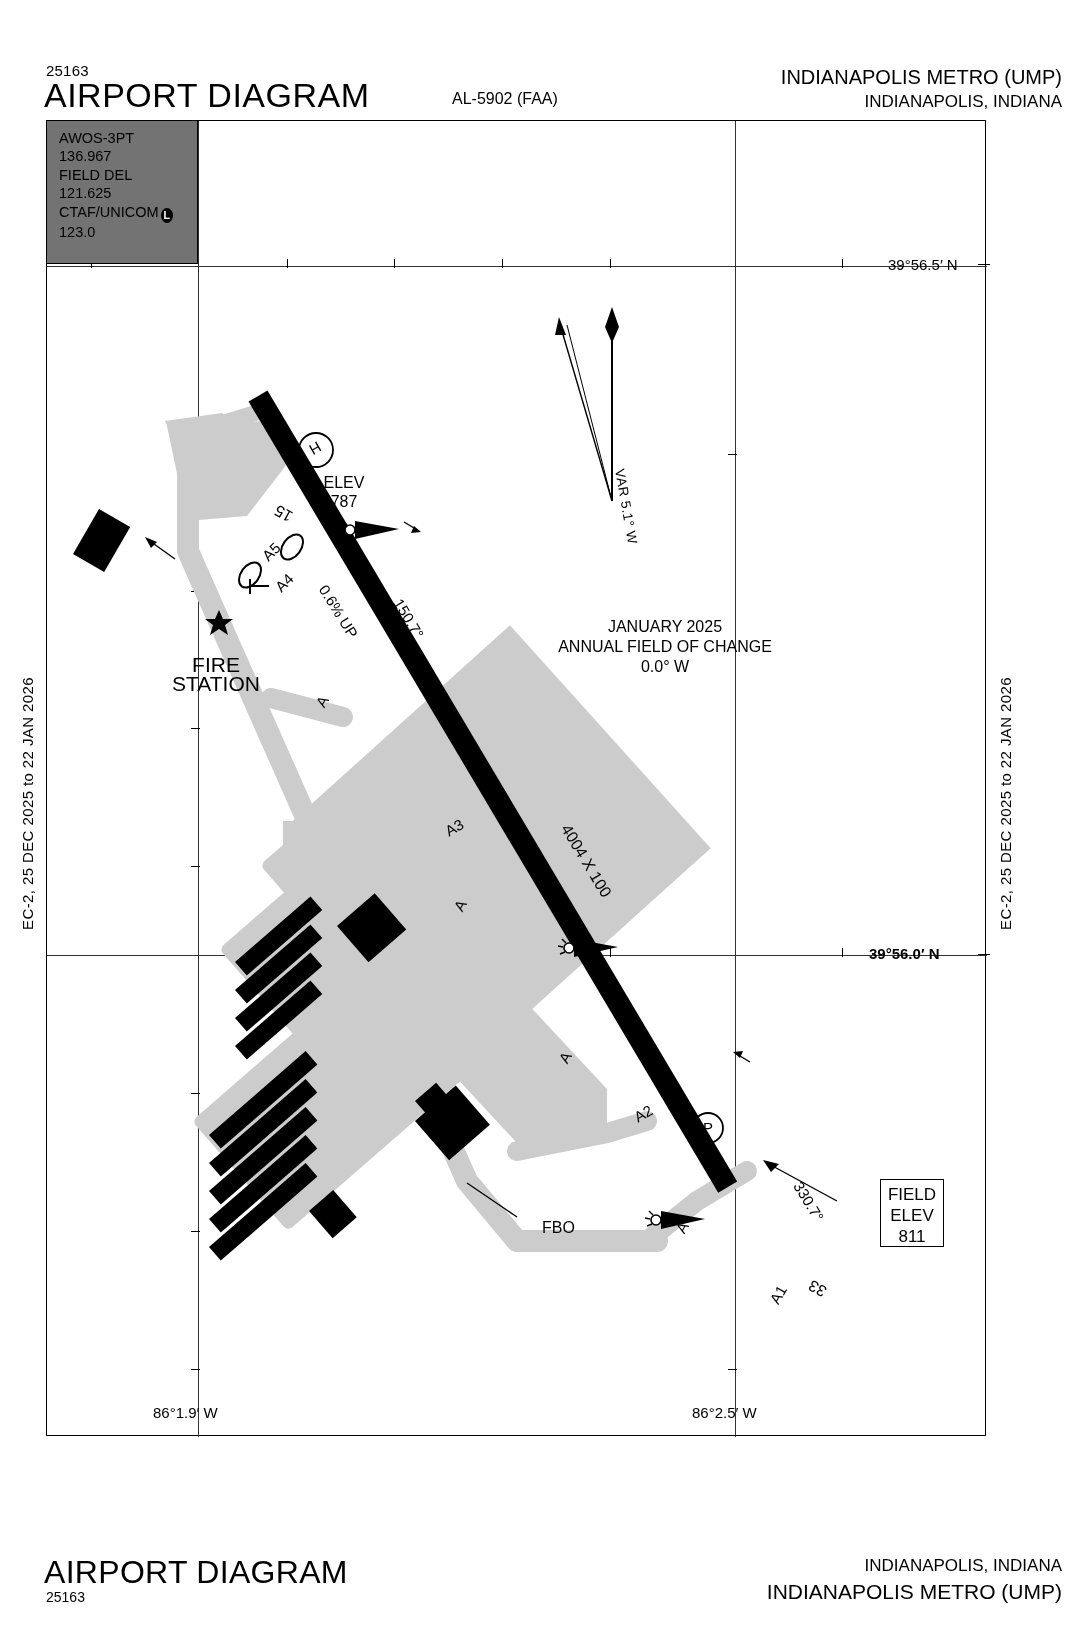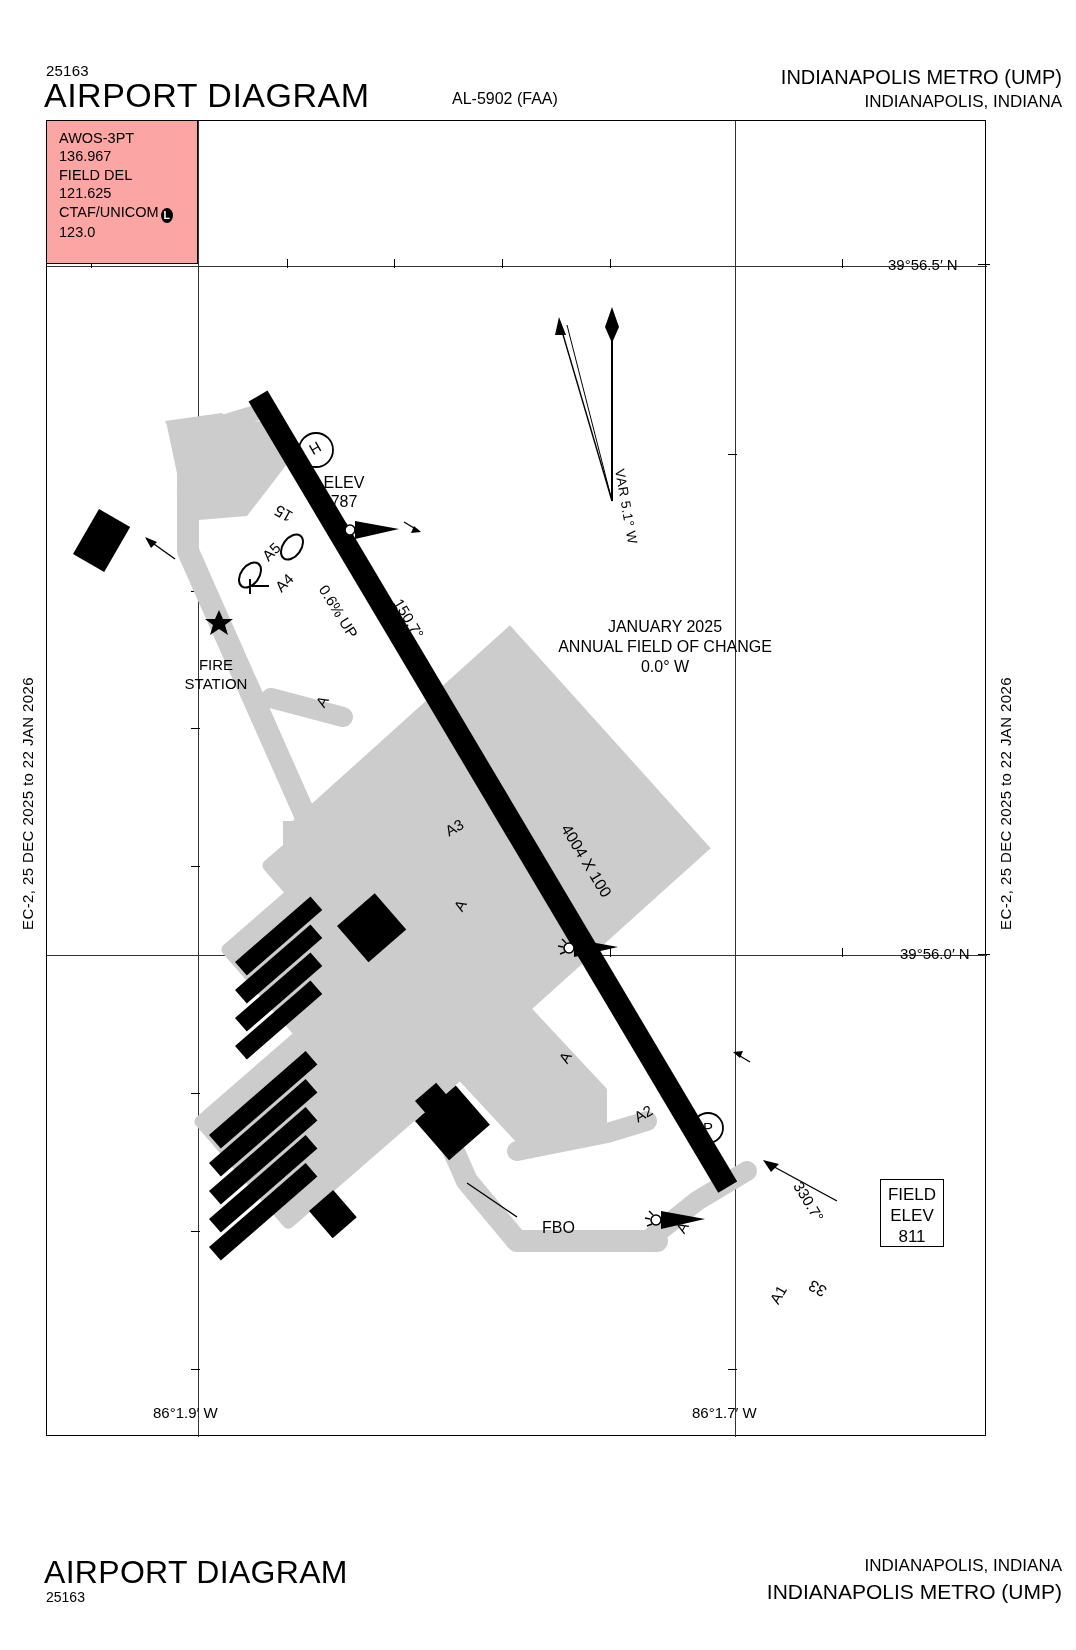--- a/index.html
+++ b/index.html
@@ -23,21 +23,21 @@
   #airport-name-bottom{right:14px;top:1580px;font-size:21px;text-align:right;}
 
   
   #map-frame{left:46px;top:120px;width:940px;height:1316px;
              border:1.6px solid #000;box-sizing:border-box;background:#fff;}
   #map-inner{position:absolute;left:0;top:0;width:940px;height:1316px;overflow:hidden;}
 
   
   #comms-box{left:0px;top:0px;width:151px;height:143px;
              border-right:1.6px solid #000;border-bottom:1.6px solid #000;
-             box-sizing:border-box;background:#fca5a5;z-index:30;}
+             box-sizing:border-box;background:#737373;z-index:30;}
   #comms-box .line{font-size:14.5px;line-height:18.4px;padding-left:12px;}
   #comms-box .first{padding-top:8px;}
   .lbadge{display:inline-block;width:12px;height:15px;border-radius:50%;
           background:#000;color:#fff;font-size:10.5px;line-height:15px;
           text-align:center;font-weight:bold;vertical-align:-2px;margin-left:2px;}
 
   
   .grat-h{height:0;border-top:1px solid #333;}
   .grat-v{width:0;border-left:1px solid #333;}
   .tick-h{height:0;border-top:1.4px solid #000;width:9px;}
@@ -61,21 +61,21 @@
   #a1-label{left:722px;top:1165px;font-size:15px;transform:rotate(-60deg);}
   .a-plain{font-size:15px;}
   #a-plain-1{left:270px;top:572px;transform:rotate(-60deg);}
   #a-plain-2{left:408px;top:776px;transform:rotate(-60deg);}
   #a-plain-3{left:513px;top:928px;transform:rotate(-60deg);}
   #a-plain-4{left:630px;top:1098px;transform:rotate(-60deg);}
   #gradient-label{left:262px;top:482px;font-size:15px;transform:rotate(58deg);}
   #rwy-dim-label{left:498px;top:731px;font-size:16px;transform:rotate(59deg);}
   #hdg-150-label{left:340px;top:489px;font-size:15px;transform:rotate(59deg);}
   #hdg-330-label{left:740px;top:1072px;font-size:15px;transform:rotate(59deg);}
-  #fire-station-label{left:124px;top:534px;font-size:15px;line-height:19px;text-align:center;width:90px;}
+  #fire-station-label{left:124px;top:534px;font-size:21px;line-height:19px;text-align:center;width:90px;}
   #fbo-label{left:477px;top:1098px;font-size:16px;margin-left:18px;}
 
   
   #var-label{left:541px;top:378px;font-size:13.5px;transform:rotate(80deg);letter-spacing:.5px;}
   #var-block{left:498px;top:496px;width:240px;text-align:center;font-size:16px;line-height:20px;}
 
   
   #field-elev-box{left:833px;top:1058px;width:64px;height:68px;
                   border:1.6px solid #000;box-sizing:border-box;background:#fff;
                   text-align:center;font-size:17px;line-height:21px;padding-top:4px;z-index:25;}
@@ -294,27 +294,27 @@
     <div>0.0° W</div>
   </div>
 
   <div class="abs" id="field-elev-box">
     <div>FIELD</div>
     <div>ELEV</div>
     <div>811</div>
   </div>
 
   <div class="abs nw lonlabel" style="left:106px;top:1283px;">86°1.9′ W</div>
-  <div class="abs nw lonlabel" style="left:645px;top:1283px;">86°1.7′ W</div>
+  <div class="abs nw lonlabel" style="left:645px;top:1283px;">86°2.5′ W</div>
 
  </div>
 </div>
 
 <div class="abs nw latlabel" style="left:888px;top:256px;">39°56.5′ N</div>
-<div class="abs nw latlabel" style="left:900px;top:945px;">39°56.0′ N</div>
+<div class="abs nw latlabel" style="left:869px;top:945px;font-weight:bold;">39°56.0′ N</div>
 
 <div class="abs" style="left:978px;top:264px;width:12px;height:0;border-top:1.4px solid #000;"></div>
 <div class="abs" style="left:978px;top:954px;width:12px;height:0;border-top:1.4px solid #000;"></div>
 
 <div class="abs nw" id="title-bottom">AIRPORT DIAGRAM</div>
 <div class="abs nw" id="chart-number-bottom">25163</div>
 <div class="abs nw" id="city-state-bottom">INDIANAPOLIS, INDIANA</div>
 <div class="abs nw" id="airport-name-bottom">INDIANAPOLIS METRO (UMP)</div>
 
 </body></html>

